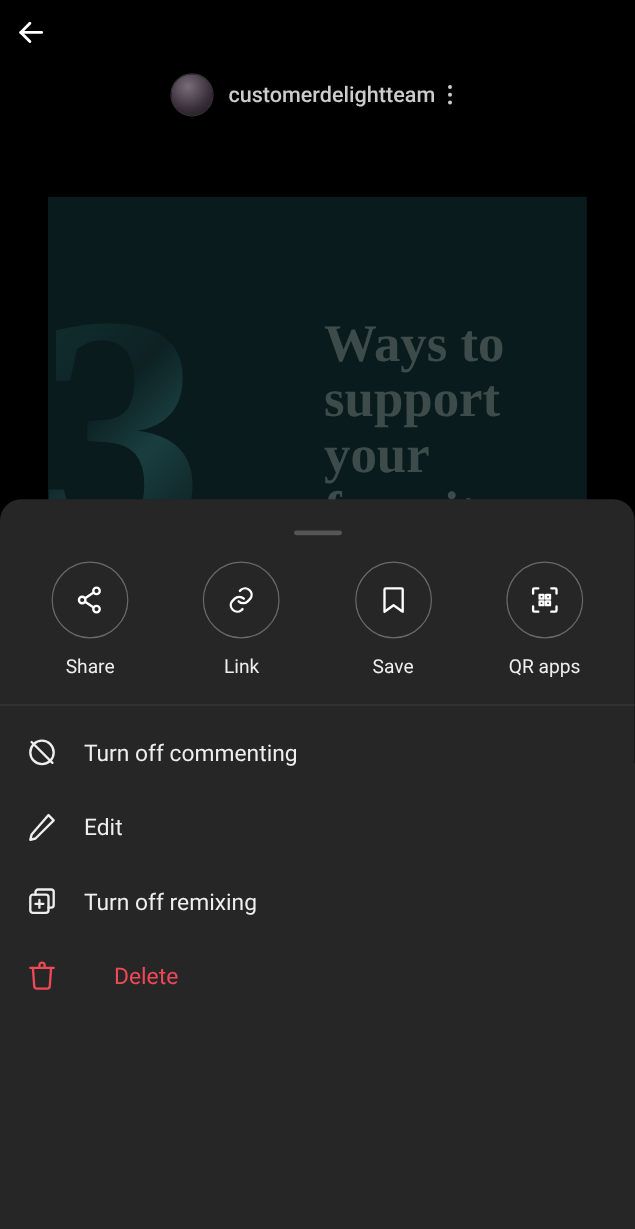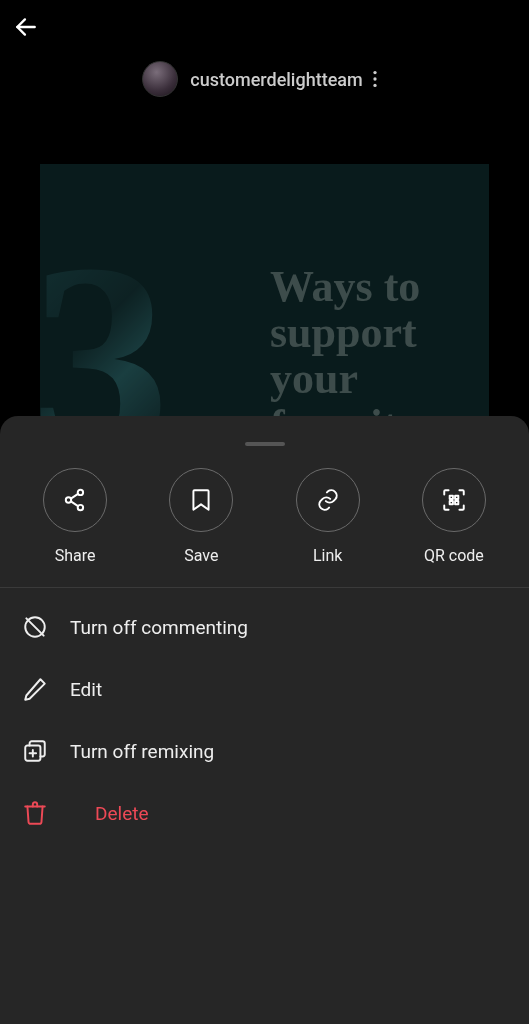--- a/index.html
+++ b/index.html
@@ -231,48 +231,48 @@
             <circle cx="17" cy="19" r="2.5"></circle>
           <line x1="8.2" y1="10.7" x2="14.8" y2="6.3"></line>
             <line x1="8.2" y1="13.3" x2="14.8" y2="17.7"></line>
         </svg>
       </div>
       <div class="top-action-label">Share</div>
     </div>
     <div class="top-action">
       <div class="circle-btn">
         <svg width="26" height="26" viewBox="0 0 24 24" fill="none" stroke="currentColor" stroke-width="1.8" stroke-linecap="round" stroke-linejoin="round">
-          <path d="M19 21l-7-5-7 5V4a1 1 0 0 1 1-1h12a1 1 0 0 1 1 1z"></path>
-        </svg>
-      </div>
-      <div class="top-action-label">Save</div>
+          <path d="M10 13a5 5 0 0 0 7 0l2-2a5 5 0 0 0-7-7l-1 1"></path>
+          <path d="M14 11a5 5 0 0 0-7 0l-2 2a5 5 0 0 0 7 7l1-1"></path>
+        </svg>
+      </div>
+      <div class="top-action-label">Link</div>
     </div>
     <div class="top-action">
       <div class="circle-btn">
         <svg width="26" height="26" viewBox="0 0 24 24" fill="none" stroke="currentColor" stroke-width="1.8" stroke-linecap="round" stroke-linejoin="round">
-          <path d="M10 13a5 5 0 0 0 7 0l2-2a5 5 0 0 0-7-7l-1 1"></path>
-          <path d="M14 11a5 5 0 0 0-7 0l-2 2a5 5 0 0 0 7 7l1-1"></path>
-        </svg>
-      </div>
-      <div class="top-action-label">Link</div>
+          <path d="M19 21l-7-5-7 5V4a1 1 0 0 1 1-1h12a1 1 0 0 1 1 1z"></path>
+        </svg>
+      </div>
+      <div class="top-action-label">Save</div>
     </div>
     <div class="top-action">
       <div class="circle-btn">
         <svg width="26" height="26" viewBox="0 0 24 24" fill="none" stroke="currentColor" stroke-width="1.8" stroke-linecap="round" stroke-linejoin="round">
           <path d="M3 7V4a1 1 0 0 1 1-1h3"></path>
             <path d="M17 3h3a1 1 0 0 1 1 1v3"></path>
           <path d="M21 17v3a1 1 0 0 1-1 1h-3"></path>
             <path d="M7 21H4a1 1 0 0 1-1-1v-3"></path>
           <rect x="8" y="8" width="3" height="3"></rect>
             <rect x="13" y="8" width="3" height="3"></rect>
           <rect x="8" y="13" width="3" height="3"></rect>
             <rect x="13" y="13" width="3" height="3"></rect>
         </svg>
       </div>
-      <div class="top-action-label">QR code</div>
+      <div class="top-action-label">QR apps</div>
     </div>
   </div>
 
   <div class="menu-list">
 
 
 
     <div class="menu-item">
       <div class="menu-icon">
         <svg width="26" height="26" viewBox="0 0 24 24" fill="none" stroke="currentColor" stroke-width="1.8" stroke-linecap="round" stroke-linejoin="round">

